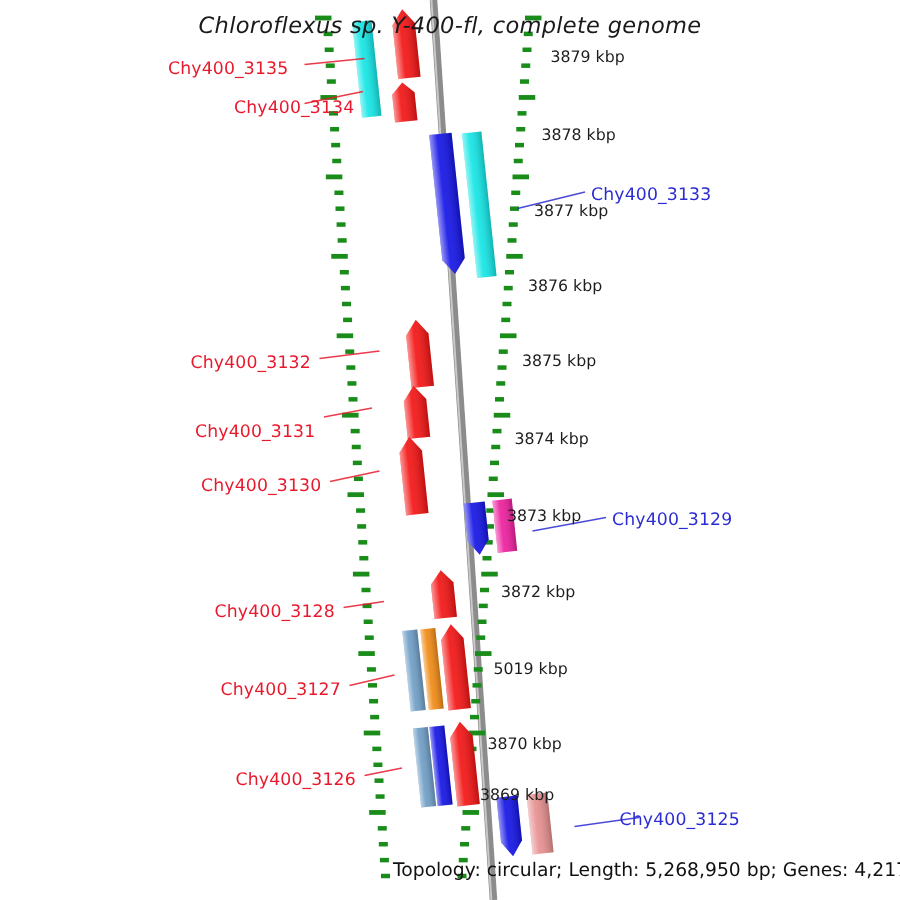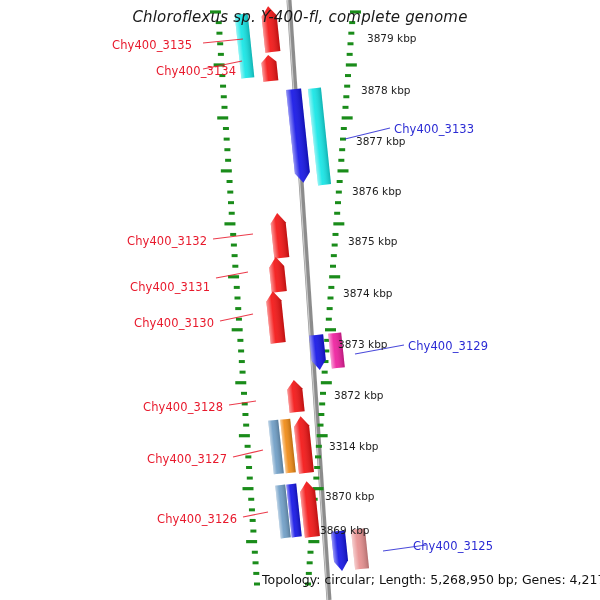--- a/index.html
+++ b/index.html
@@ -289,19 +289,19 @@
     </div>
   <div id="ruler-labels">
       <div class="rlabel" style="left: 367px; top: 32px;">3879 kbp</div>
       <div class="rlabel" style="left: 361px; top: 84px;">3878 kbp</div>
       <div class="rlabel" style="left: 356px; top: 135px;">3877 kbp</div>
       <div class="rlabel" style="left: 352px; top: 185px;">3876 kbp</div>
       <div class="rlabel" style="left: 348px; top: 235px;">3875 kbp</div>
       <div class="rlabel" style="left: 343px; top: 287px;">3874 kbp</div>
       <div class="rlabel" style="left: 338px; top: 338px;">3873 kbp</div>
       <div class="rlabel" style="left: 334px; top: 389px;">3872 kbp</div>
-      <div class="rlabel" style="left: 329px; top: 440px;">3314 kbp</div>
+      <div class="rlabel" style="left: 329px; top: 440px;">5019 kbp</div>
       <div class="rlabel" style="left: 325px; top: 490px;">3870 kbp</div>
       <div class="rlabel" style="left: 320px; top: 524px;">3869 kbp</div>
     </div>
 
   <div class="status right">Topology: circular; Length: 5,268,950 bp; Genes: 4,217</div>
 </div>
 
 </body></html>

